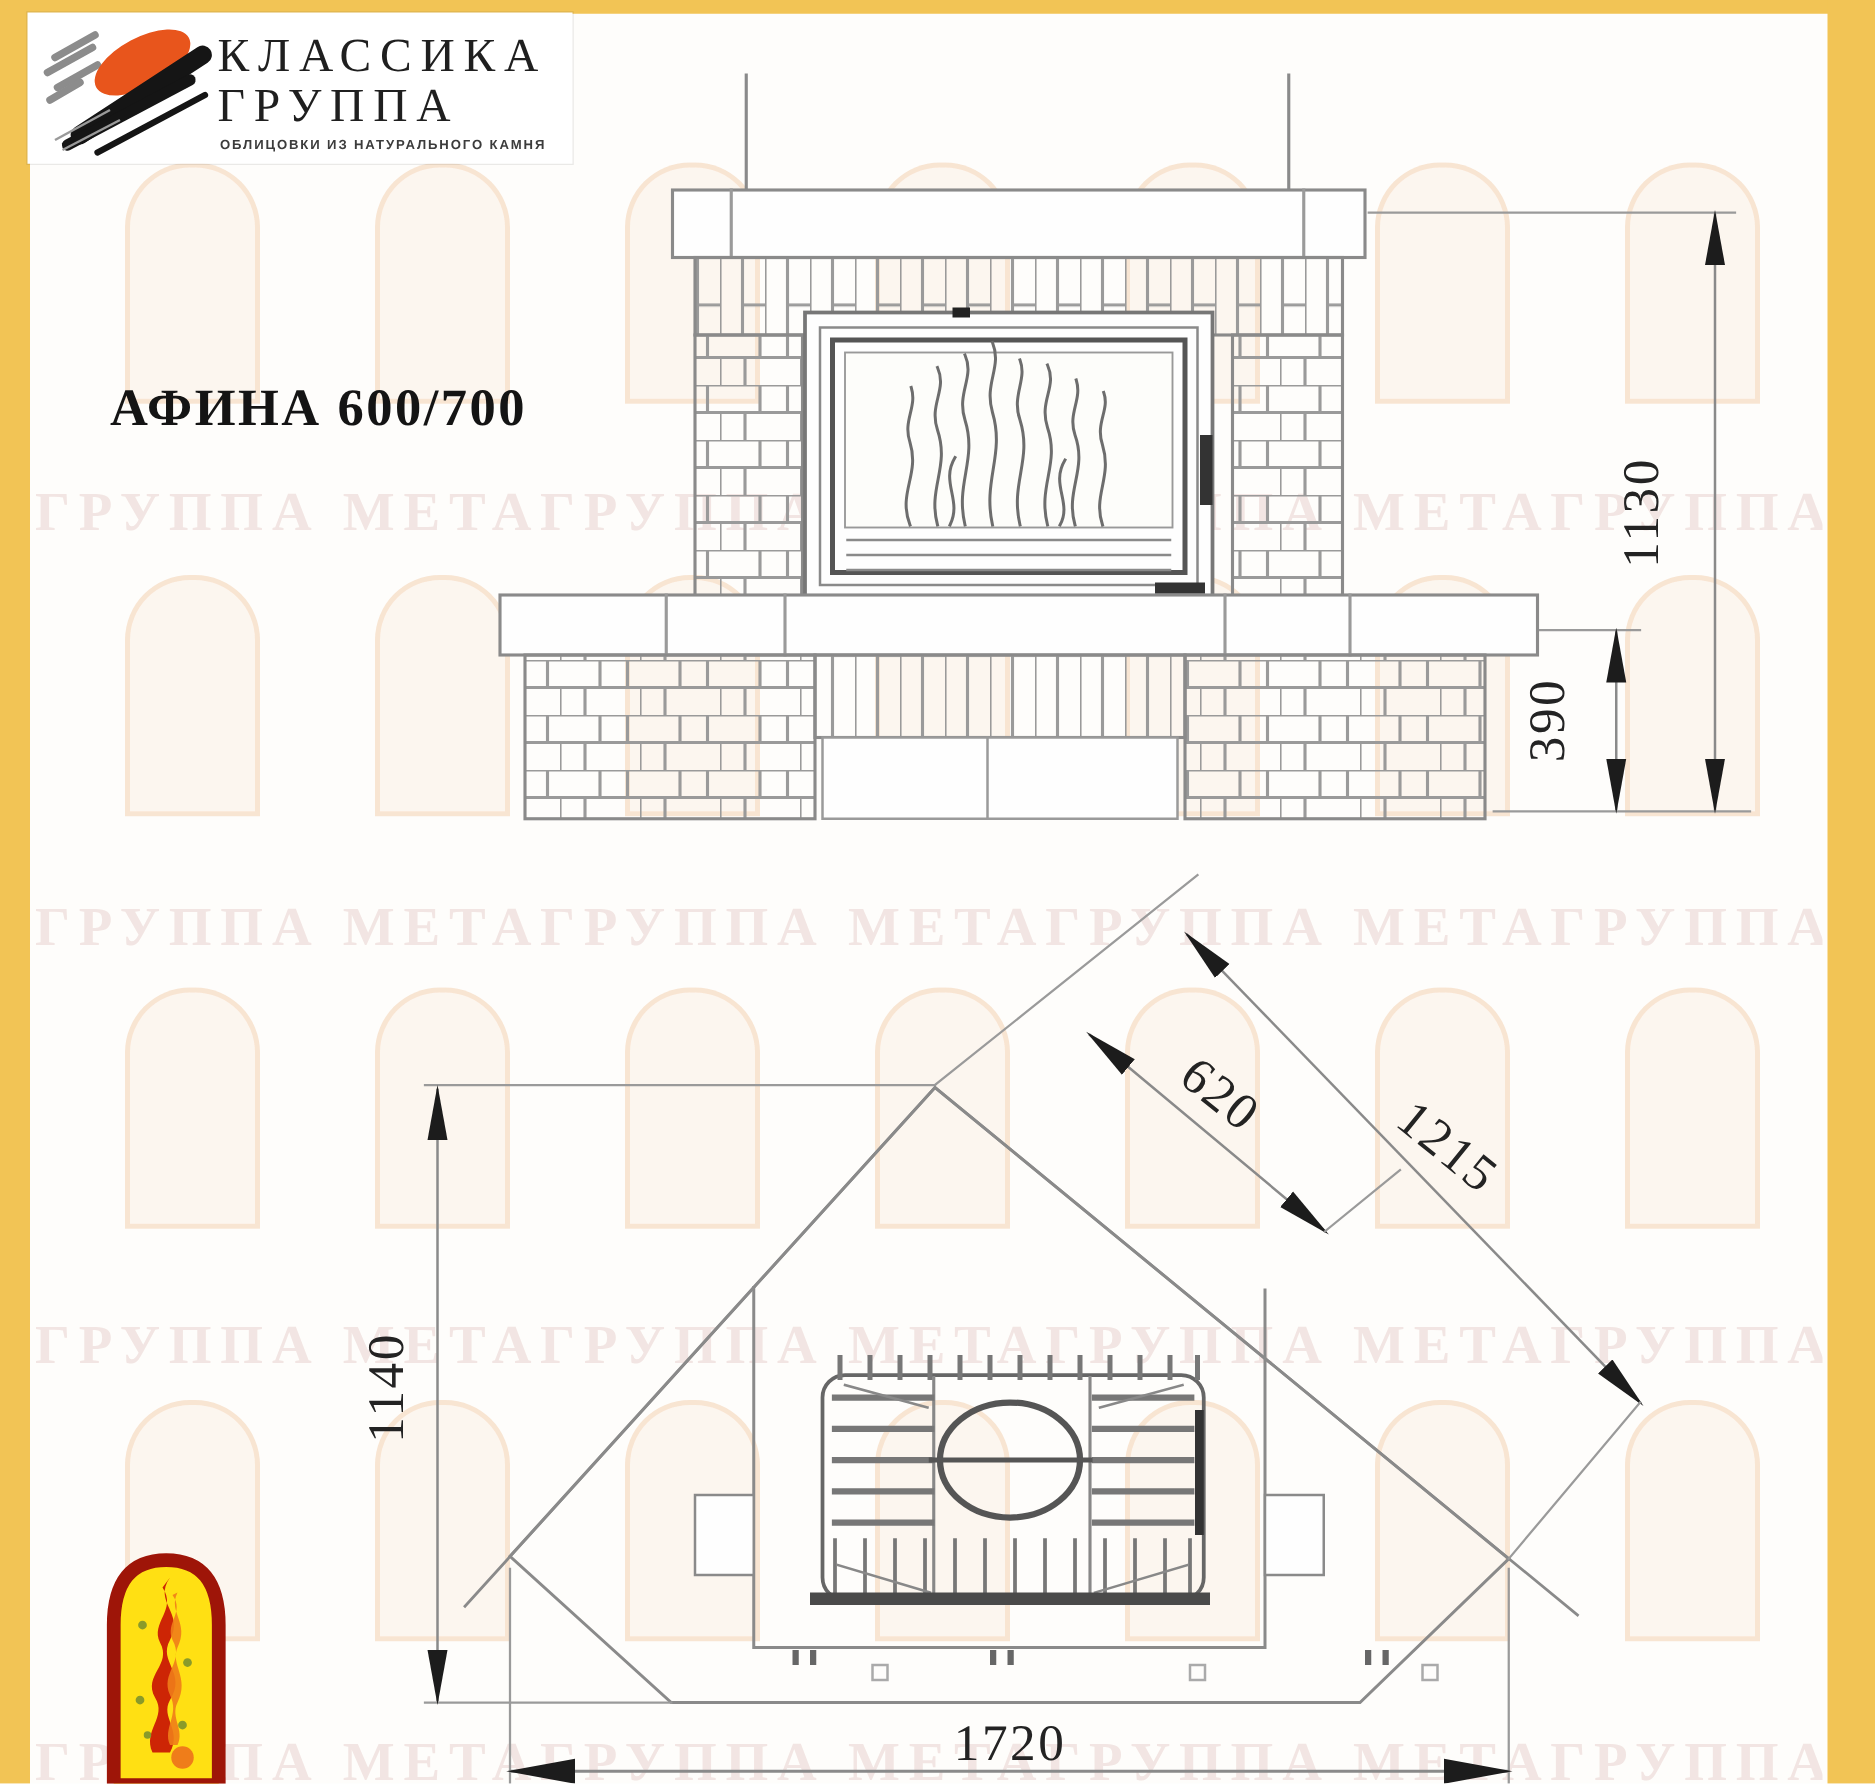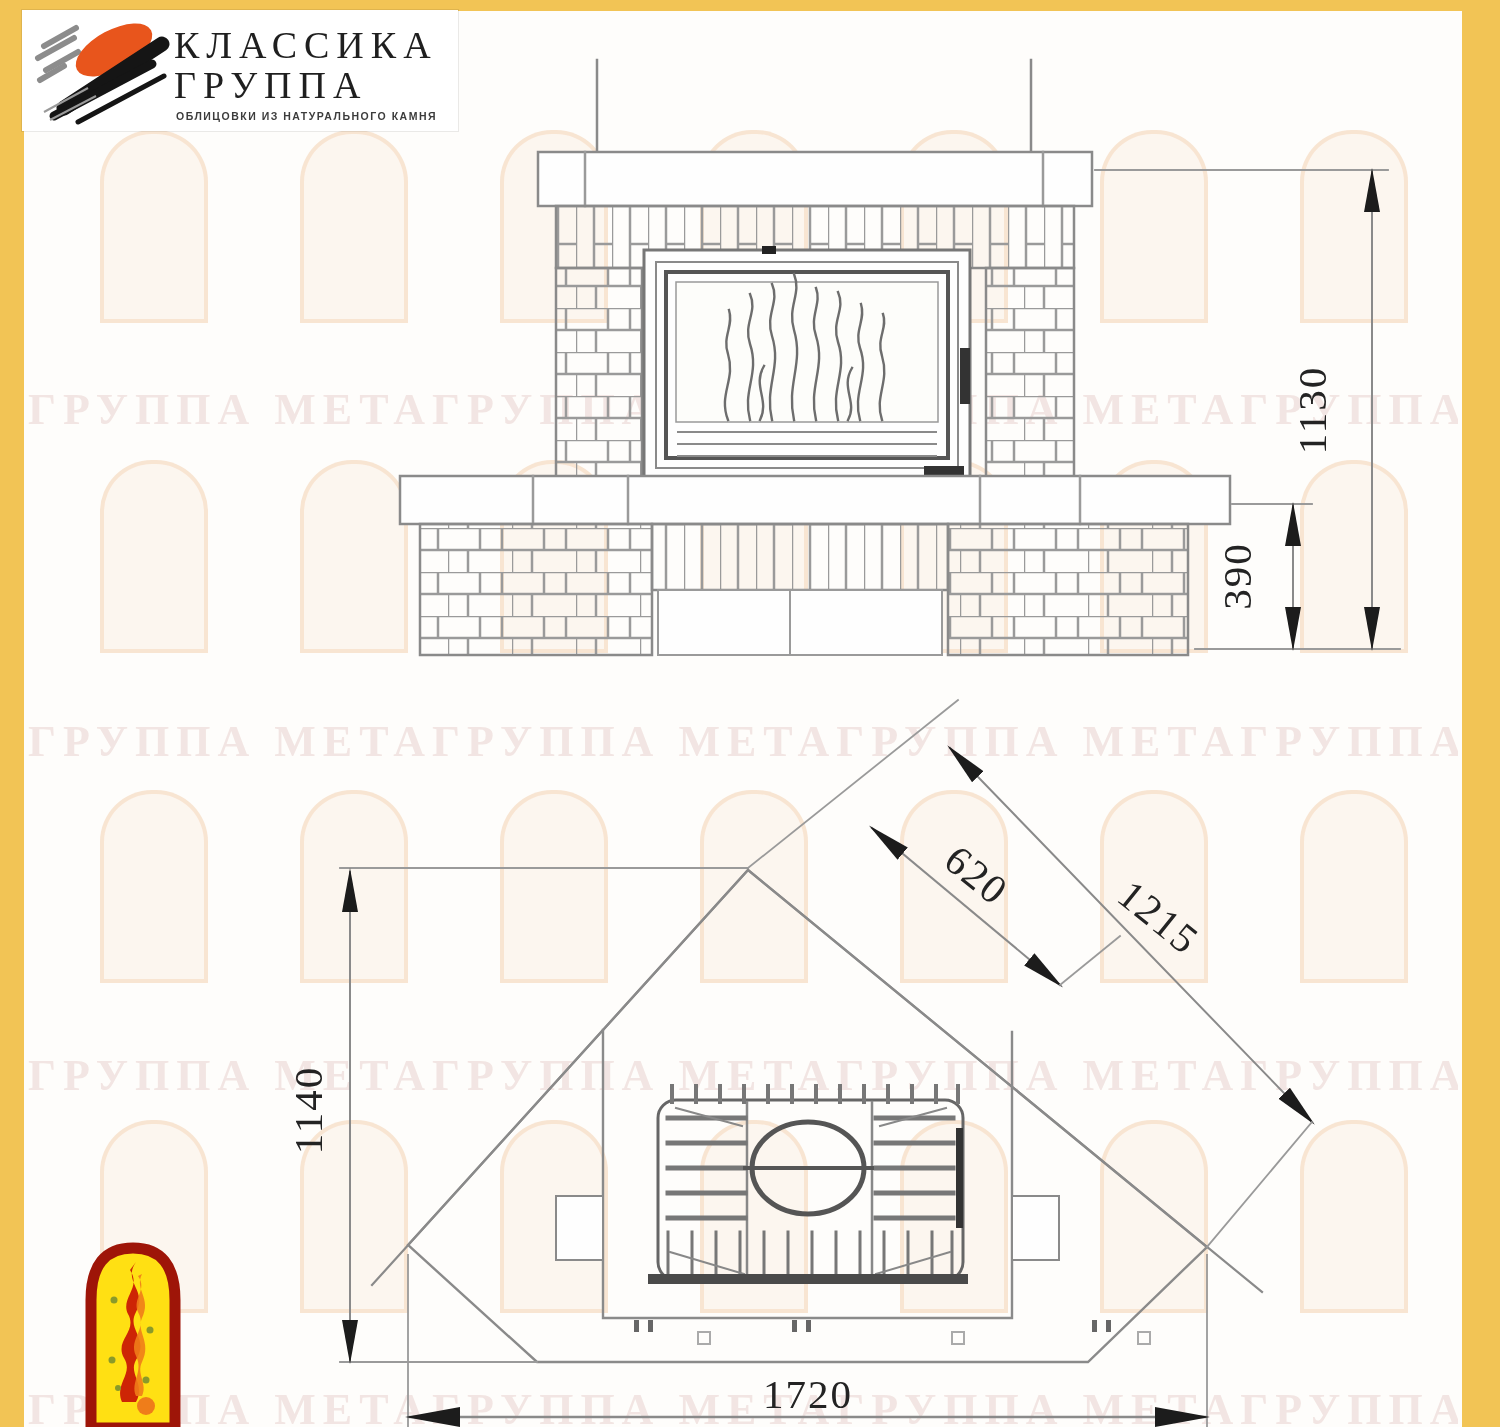--- a/index.html
+++ b/index.html
@@ -95,20 +95,21 @@
       <g stroke="#9a9a9a" stroke-width="2">
         <path d="M14 100 L58 76"></path>
           <path d="M20 108 L66 84"></path>
       </g>
     </svg>
     <span class="logo-line" id="logo-line1">КЛАССИКА</span>
     <span class="logo-line" id="logo-line2">ГРУППА</span>
     <span id="logo-tagline">ОБЛИЦОВКИ ИЗ НАТУРАЛЬНОГО КАМНЯ</span>
   </div>
 
+  <div id="product-title">АФИНА 600/700</div>
 
   <svg id="drawing" width="1500" height="1427" viewBox="0 0 1500 1427">
     <defs>
       <marker id="arrE" orient="auto" markerWidth="22" markerHeight="10" refX="20" refY="5">
         <path d="M22 5 L0 1 L0 9 Z" fill="#1c1c1c"></path>
       </marker>
       <marker id="arrS" orient="auto" markerWidth="22" markerHeight="10" refX="2" refY="5">
         <path d="M0 5 L22 1 L22 9 Z" fill="#1c1c1c"></path>
       </marker>
       <pattern id="brick" width="64" height="44" patternUnits="userSpaceOnUse">

